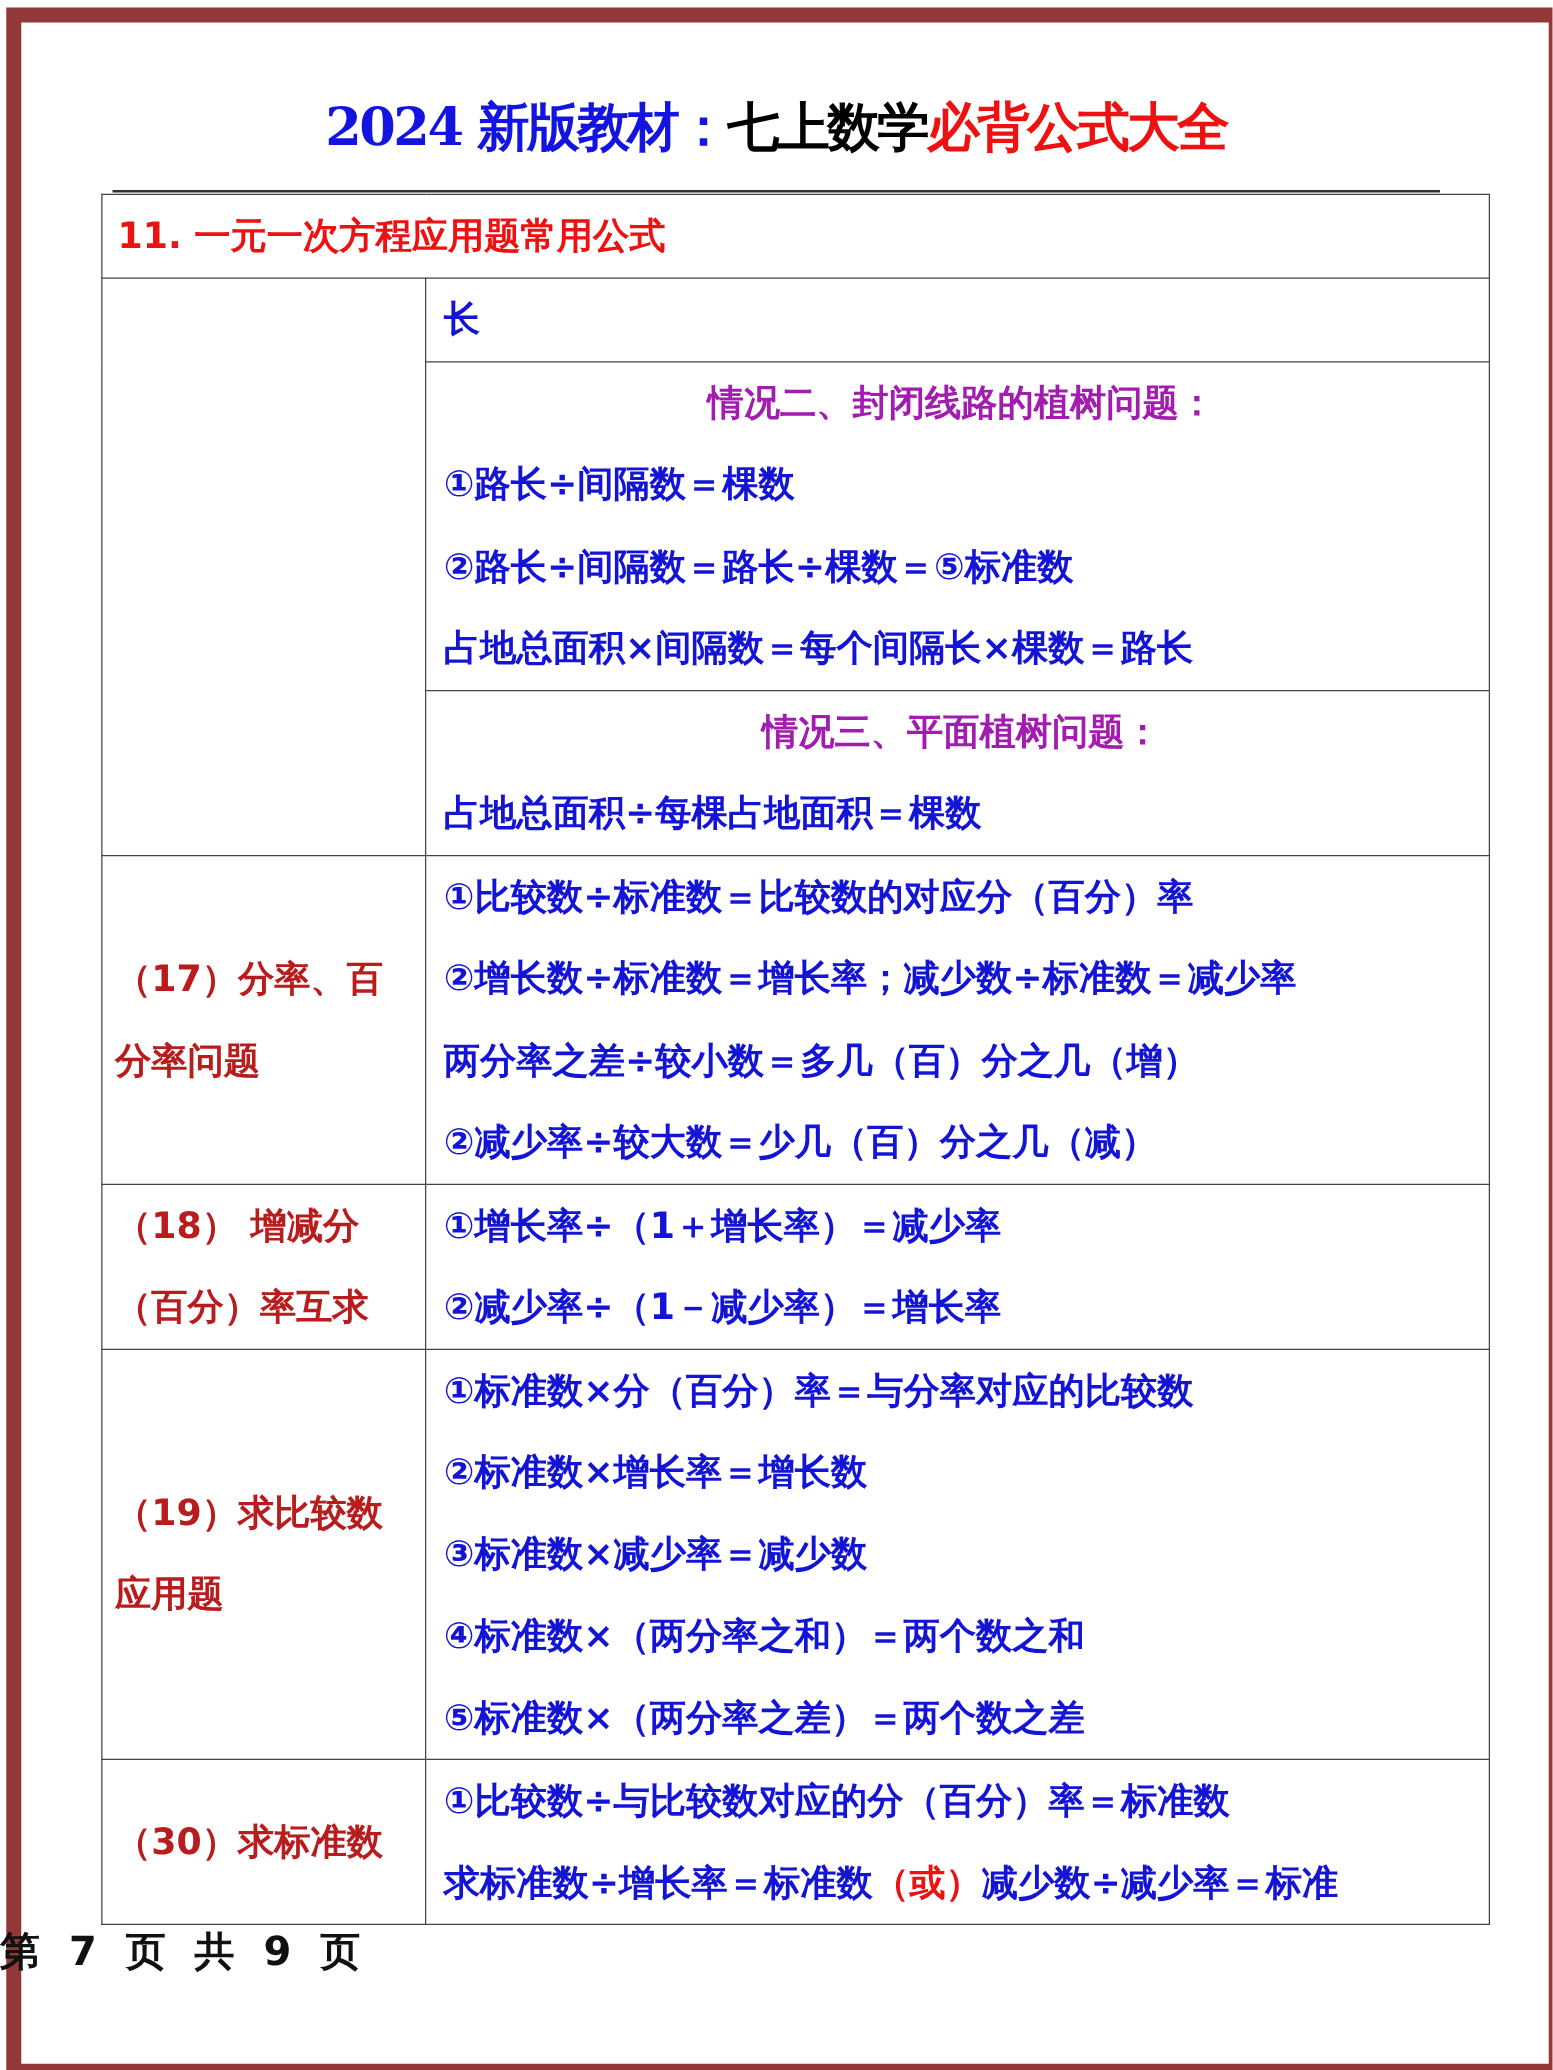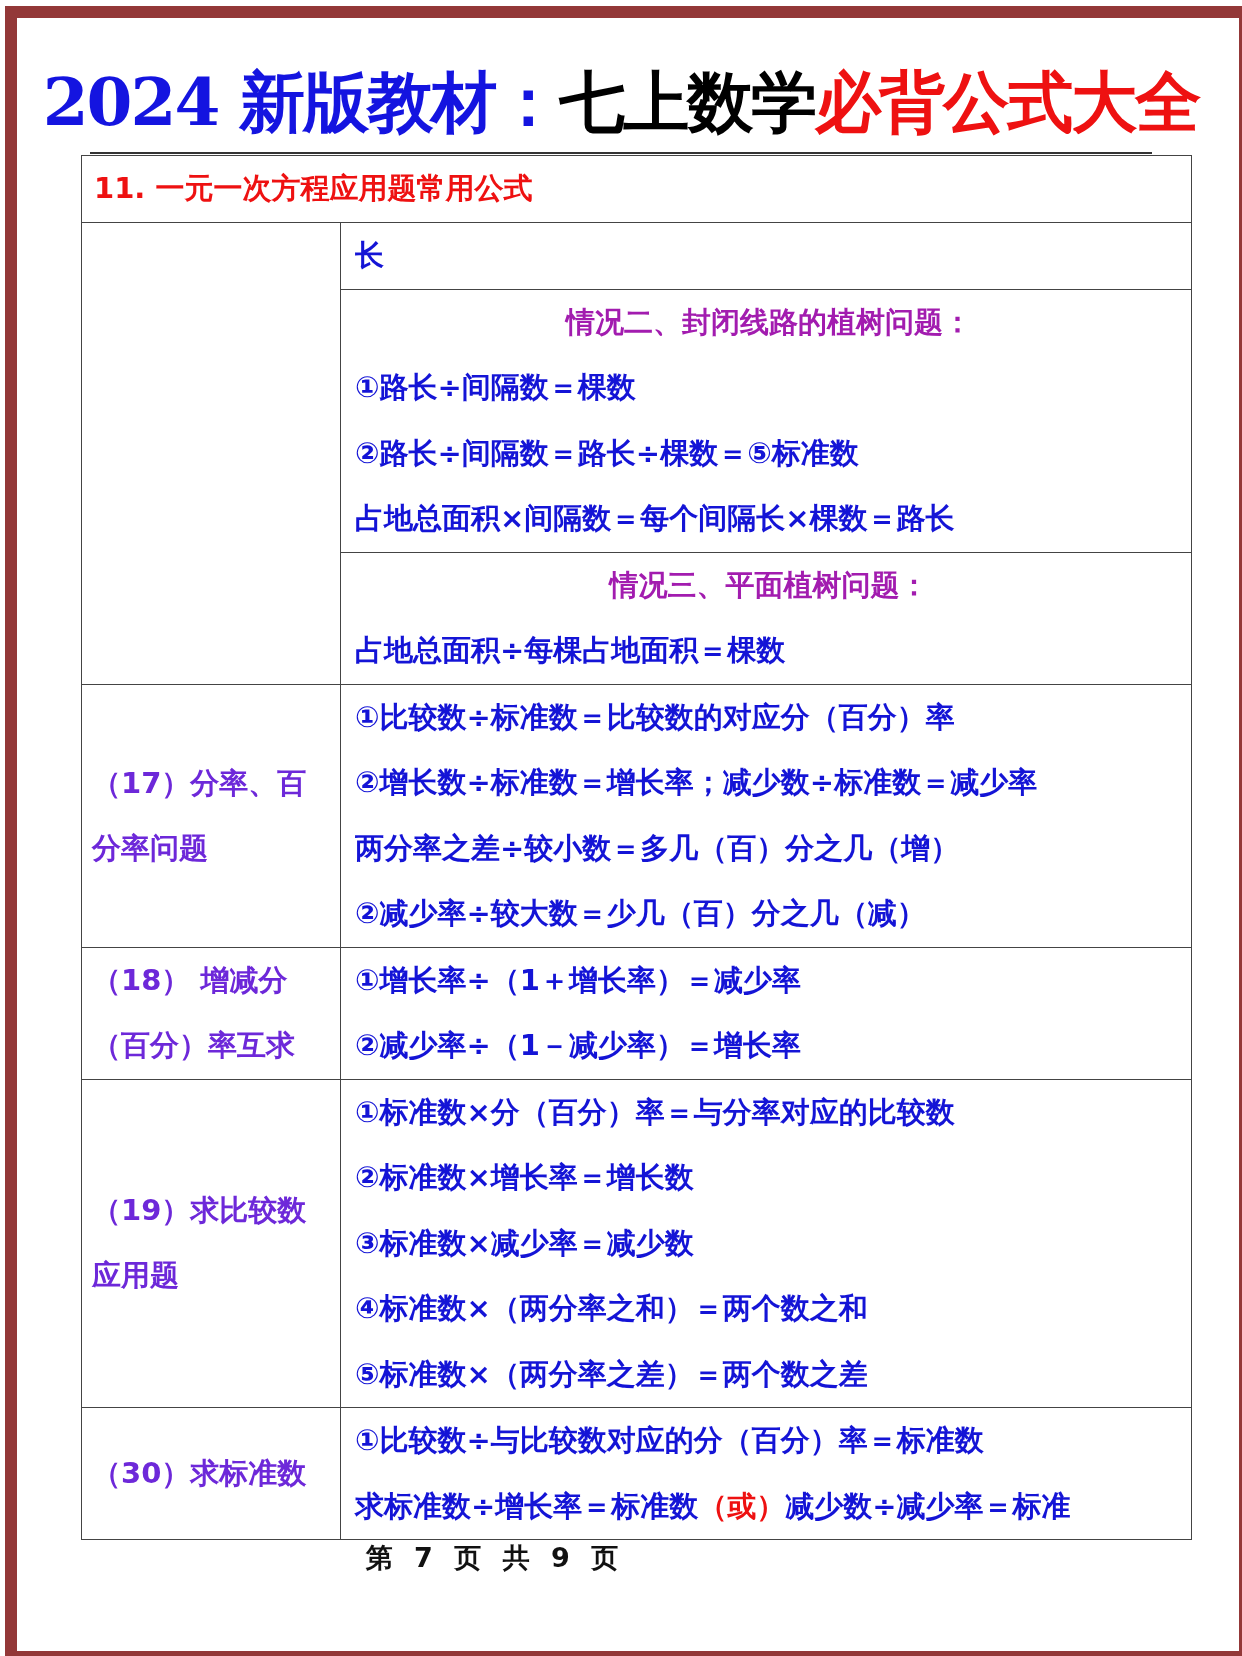--- a/index.html
+++ b/index.html
@@ -1,31 +1,31 @@
 <!DOCTYPE html>
 <html><head>
 <meta charset="utf-8">
 <style>
   html, body { margin:0; padding:0; background:#ffffff; }
   body { width:1242px; height:1656px; position:relative; overflow:hidden; font-family:"DejaVu Sans", "Liberation Sans", sans-serif; }
   .frame { position:absolute; left:5px; top:6px; width:1222px; height:1633px; border:12px solid #933838; background:#fff; }
-  .title { position:absolute; left:0; top:62px; width:1242px; text-align:center; font-family:"DejaVu Serif", "Liberation Serif", serif; font-weight:bold; font-size:66px; line-height:80px; letter-spacing:-2px; white-space:nowrap; }
+  .title { position:absolute; left:0; top:62px; width:1242px; text-align:center; font-family:"DejaVu Serif", "Liberation Serif", serif; font-weight:bold; font-size:42px; line-height:80px; letter-spacing:-2px; white-space:nowrap; }
   .t-blue { color:#1414e0; }
   .t-black { color:#000; }
   .t-red { color:#ee1111; }
   .title-rule { position:absolute; left:90px; top:152px; width:1062px; height:2px; background:#333; }
   table.main { position:absolute; left:66px; top:155px; width:1111px; border-collapse:collapse;margin-left:15px; }
   table.main td { border:1.5px solid #444; padding:0; vertical-align:middle; }
   .hdr { height:66px; color:#ee1111; font-weight:bold; font-size:29px; padding-left:12px !important; }
-  .left { width:240px; color:#6d28d9; font-weight:bold; font-size:29px; line-height:65px; padding:0 8px 0 10px !important; }
+  .left { width:240px; color:#b91c1c; font-weight:bold; font-size:29px; line-height:65px; padding:0 8px 0 10px !important; }
   .right { padding:0 8px 0 14px !important; }
   .line { height:65.5px; line-height:65.5px; font-size:29px; font-weight:bold; color:#1414d6; white-space:nowrap; }
   .line.red { color:#a21caf;text-align:center; }
   .or { color:#ee1111; }
-  .footer { position:absolute; left:0; top:1540px; width:990px; text-align:center; font-size:27px; font-weight:bold; color:#111; letter-spacing:6px; }
+  .footer { position:absolute; left:0; top:1540px; width:990px; text-align:left; font-size:32px; font-weight:bold; color:#111; letter-spacing:6px; }
 </style>
 </head>
 <body>
 
 <div class="frame"></div>
 
 <div class="title">
   <span class="t-blue">2024 新版教材：</span><span class="t-black">七上数学</span><span class="t-red">必背公式大全</span>
 </div>
 <div class="title-rule"></div>

